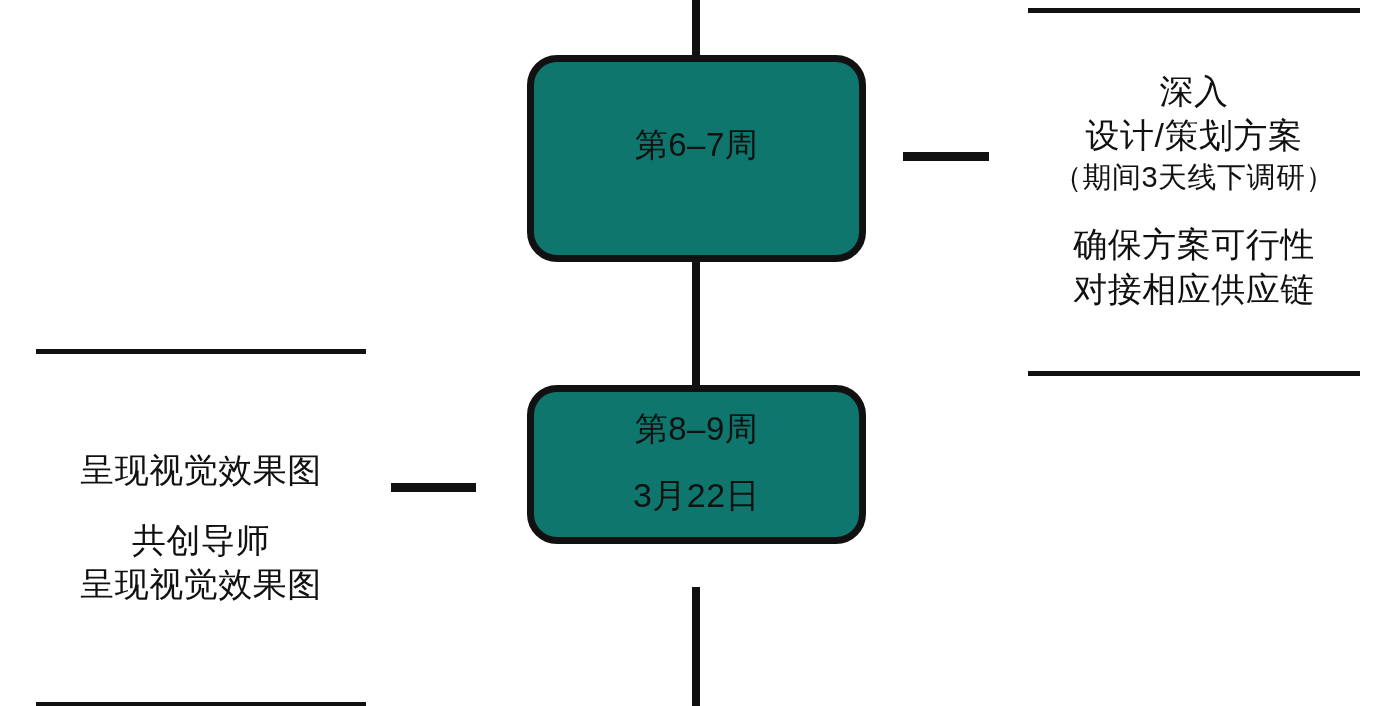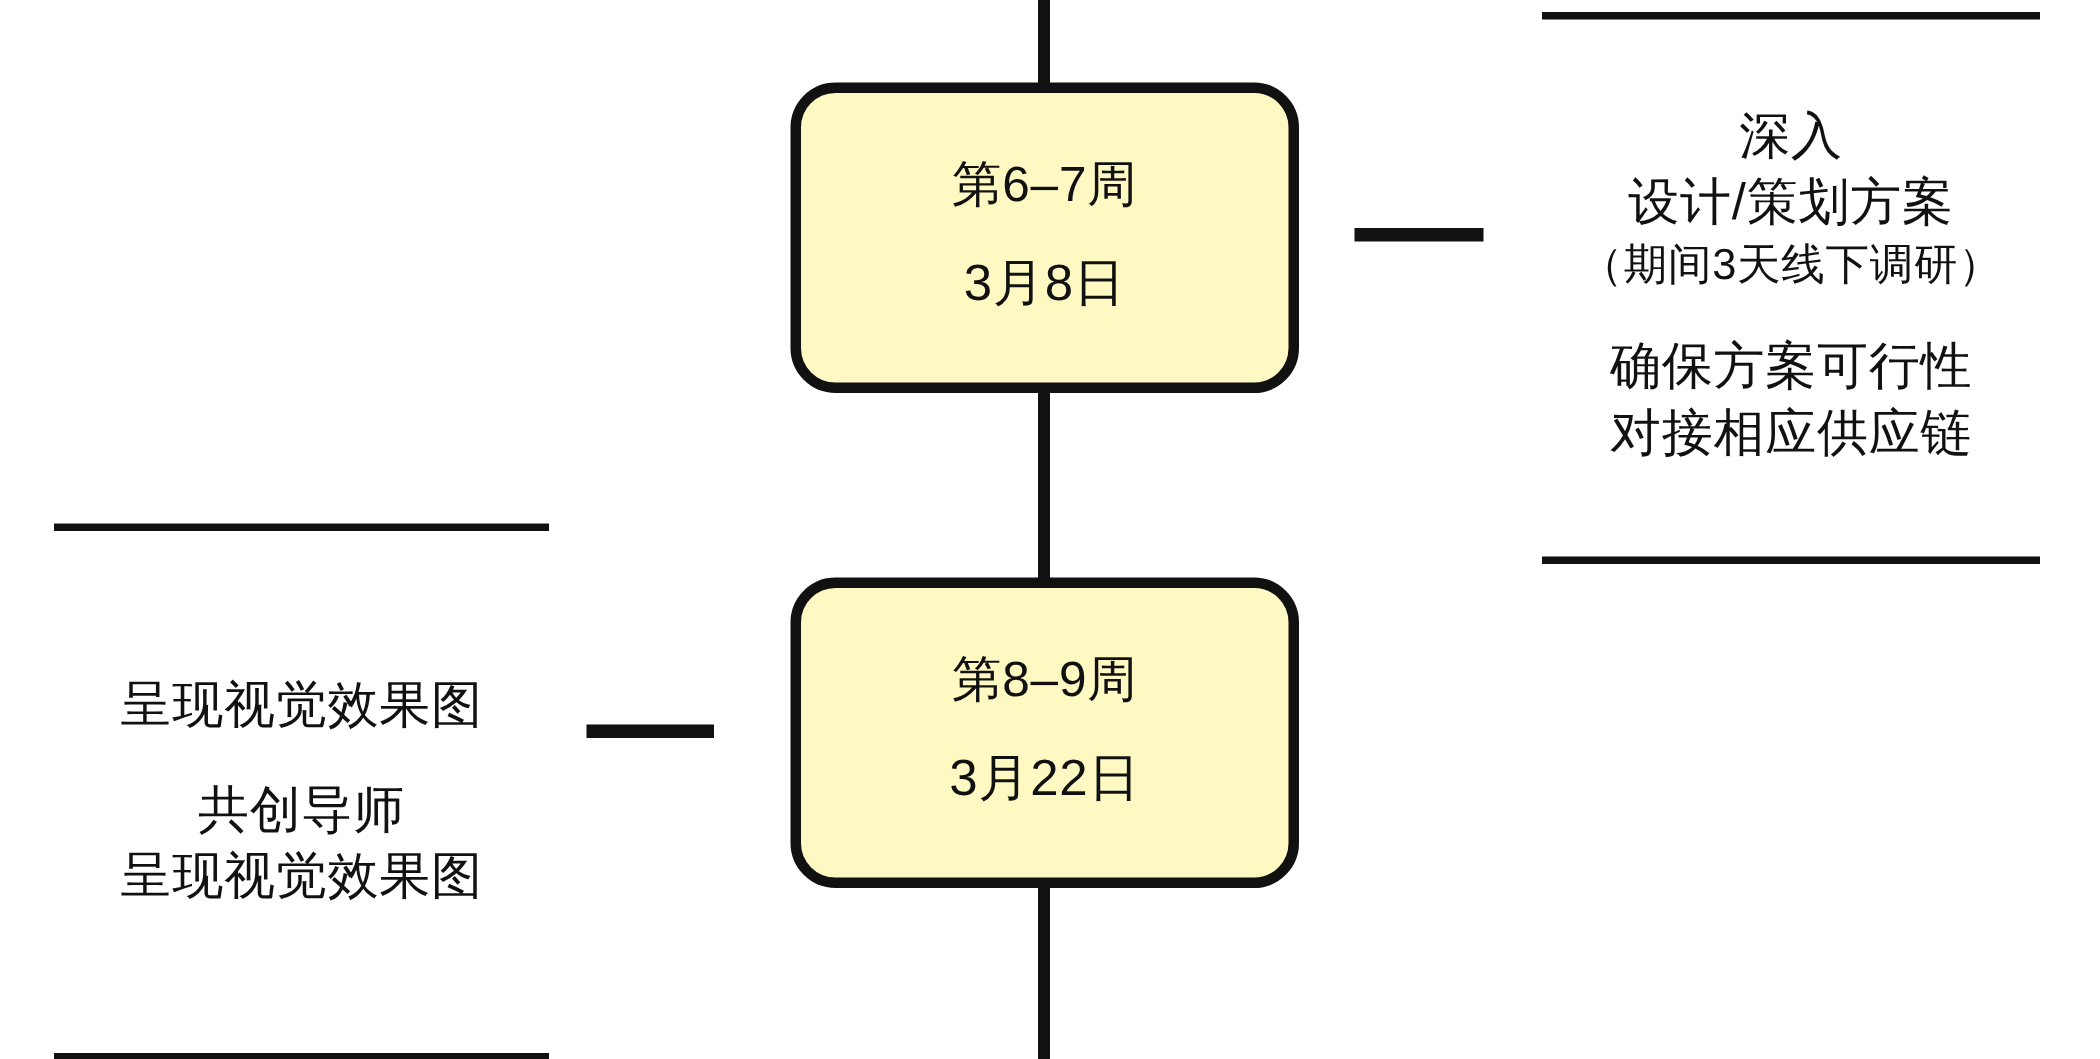--- a/index.html
+++ b/index.html
@@ -29,28 +29,28 @@
   .spine-bottom { top: 587px; height: 119px; }
 
   
   .node-box {
     position: absolute;
     left: 527px;
     width: 339px;
     box-sizing: border-box;
     border: 7px solid #111111;
     border-radius: 30px;
-    background: #fef9c3;
+    background: #0f766e;
     display: flex;
     flex-direction: column;
     align-items: center;
     justify-content: center;
   }
   .node-box-1 { top: 55px;  height: 207px; }
-  .node-box-2 { top: 385px; height: 207px; }
+  .node-box-2 { top: 385px; height: 159px; }
 
   .node-week {
     font-size: 33px;
     line-height: 1.1;
     letter-spacing: 0.5px;
     white-space: nowrap;
     margin-bottom: 26px;
   }
   .node-date-line {
     font-size: 34px;
@@ -114,21 +114,20 @@
 </style>
 </head>
 <body>
 
 <div class="spine spine-top"></div>
 <div class="spine spine-mid"></div>
 <div class="spine spine-bottom"></div>
 
 <div class="node-box node-box-1">
   <div class="node-week">第6–7周</div>
-  <div class="node-date-line">3月8日</div>
 </div>
 
 <div class="connector connector-right"></div>
 
 <div class="annotation annotation-right">
   <div class="rule"></div>
   <div class="annotation-body">
     <div class="anno-group">
       <div class="anno-line">深入</div>
       <div class="anno-line">设计/策划方案</div>

